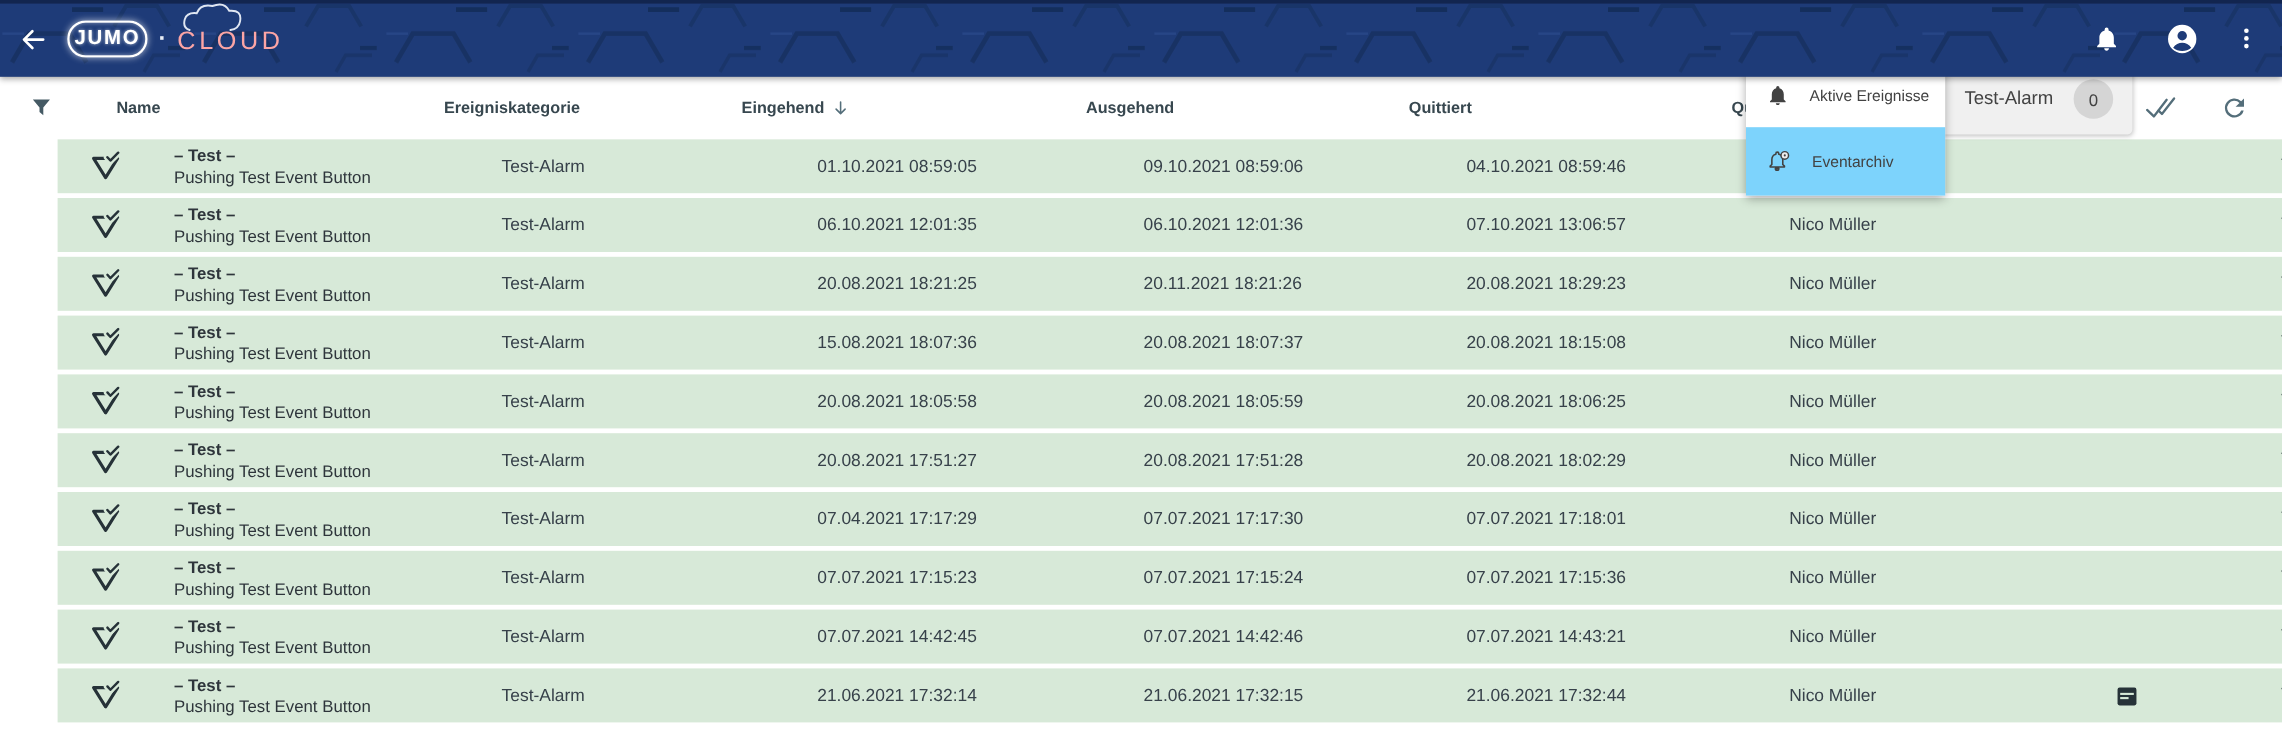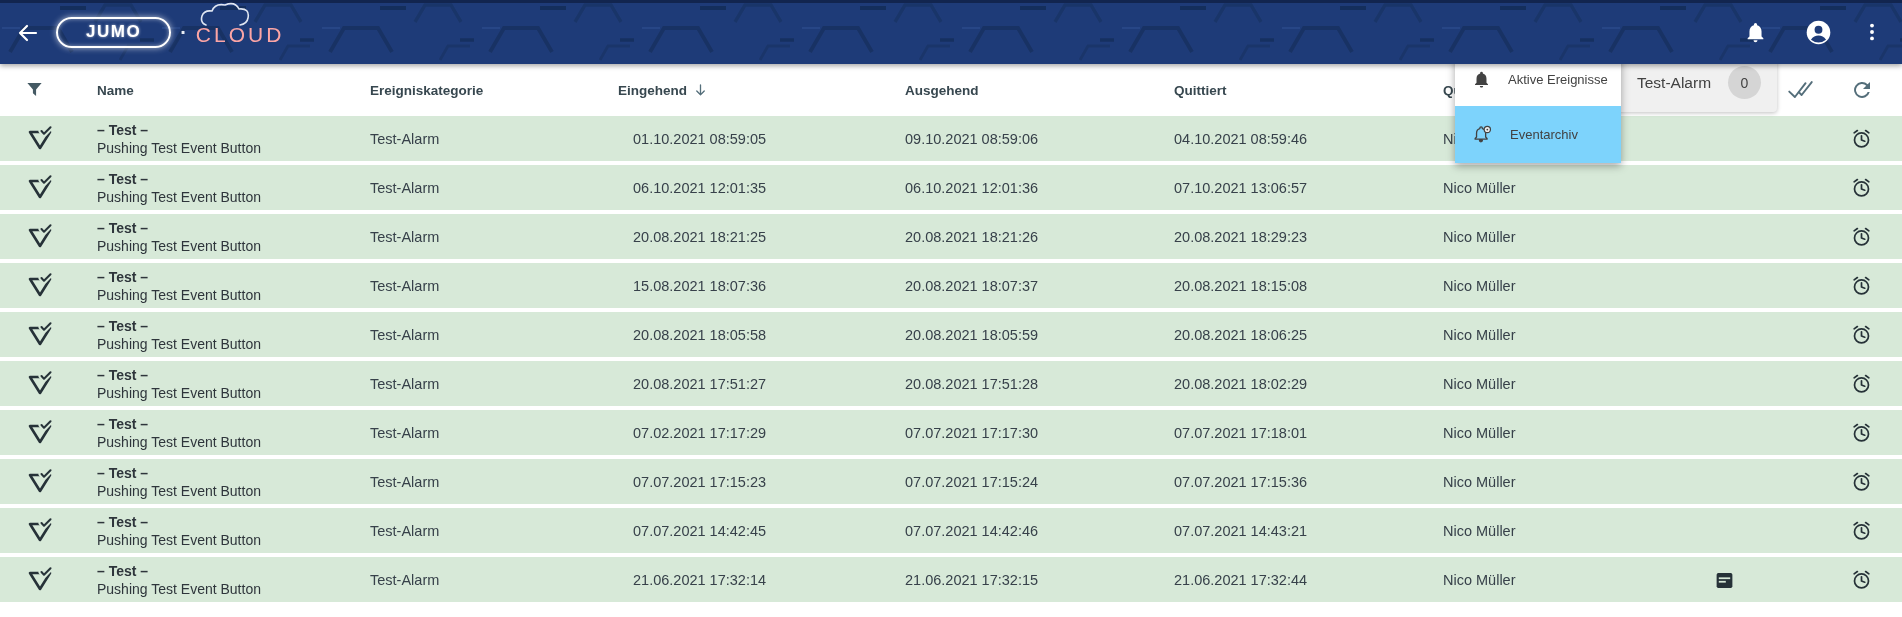--- a/index.html
+++ b/index.html
@@ -9,21 +9,21 @@
   
   .navbar { position:absolute; left:0; top:0; width:1902px; height:64px;
             background:#1e3b78; box-shadow:0 2px 5px rgba(0,0,0,.35); z-index:30; }
   .navbar svg.pattern { position:absolute; inset:0; }
   .nav-top-strip { position:absolute; left:0; top:0; width:100%; height:3px;
                    background:rgba(10,20,45,.55); }
   .back-btn { position:absolute; left:12px; top:17px; width:32px; height:32px;
               display:flex; align-items:center; justify-content:center; cursor:pointer; }
   .logo-wrap { position:absolute; left:56px; top:0; height:64px; display:flex;
                align-items:center; gap:9px; }
-  .jumo-badge { border:2.5px solid #fff; border-radius:16px; padding:3px 28px 4px;
+  .jumo-badge { border:2.5px solid #fff; border-radius:16px; padding:3px 4px 4px;
                 color:#fff; font-weight:bold; font-size:17px; letter-spacing:1.5px;
                 box-shadow:0 0 6px rgba(255,255,255,.65), inset 0 0 4px rgba(255,255,255,.5);
                 text-shadow:0 0 3px rgba(255,255,255,.7); }
   .logo-dot { color:#e8edf5; font-size:20px; font-weight:bold; }
   .cloud-word { position:relative; color:#fca5a5; font-size:21px; font-weight:300;
                 letter-spacing:3px; padding-top:6px; }
   .cloud-word svg { position:absolute; left:-4px; top:-16px; }
   .nav-icon-btn { width:44px; height:44px; display:flex; align-items:center;
                   justify-content:center; cursor:pointer; }
   .nav-icon-btn.bell   { position:absolute; right:125px; top:10px; }
@@ -36,21 +36,21 @@
   .thead .hlabel { position:absolute; top:50%; transform:translateY(-50%);
                    font-size:13.5px; font-weight:bold; color:#37474f; white-space:nowrap; }
   .funnel { position:absolute; left:25px; top:50%; transform:translateY(-50%); cursor:pointer; }
   .h-name{left:97px} .h-cat{left:370px} .h-in{left:618px; display:flex; align-items:center; gap:6px;}
   .h-out{left:905px} .h-ack{left:1174px} .h-by{left:1443px}
   .h-action { position:absolute; top:50%; transform:translateY(-50%); cursor:pointer;
               width:34px; height:34px; display:flex; align-items:center; justify-content:center; }
   .h-doneall{ left:1783px; } .h-refresh{ left:1845px; }
 
   
-  .rows { position:absolute; left:0; top:116px; width:1902px; z-index:1; }
+  .rows { position:absolute; left:0; top:116px; width:1902px; z-index:1;padding-left:48px; }
   .row { position:relative; width:1902px; height:45px; background:#d7e9d8;
          margin-bottom:4px; cursor:pointer; }
   .row .cell { position:absolute; top:50%; transform:translateY(-50%);
                font-size:14.5px; color:#37414a; white-space:nowrap; }
   .row .tri-icon { position:absolute; left:26px; top:50%; transform:translateY(-50%); }
   .name-block { position:absolute; left:97px; top:50%; transform:translateY(-50%);
                 line-height:18.5px; font-size:14px; color:#2e353b; }
   .name-title { font-weight:bold; }
   .c-cat{left:370px} .c-in{left:633px} .c-out{left:905px} .c-ack{left:1174px} .c-by{left:1443px}
   .row-cal   { position:absolute; left:1714px; top:50%; transform:translateY(-50%); cursor:pointer; }
@@ -211,21 +211,21 @@
         <path d="M4 6 L24 6 L14 22 Z" stroke="#263238" stroke-width="2.6" fill="none" stroke-linejoin="round"></path>
         <path d="M15.5 5 L18 7.8 L24.5 1.2" stroke="#d7e9d8" stroke-width="6" fill="none" stroke-linecap="round" stroke-linejoin="round"></path>
         <path d="M15.5 5 L18 7.8 L24.5 1.2" stroke="#263238" stroke-width="2" fill="none" stroke-linecap="round" stroke-linejoin="round"></path>
       </svg>
       <div class="name-block">
         <div class="name-title">– Test –</div>
         <div class="name-sub">Pushing Test Event Button</div>
       </div>
       <div class="cell c-cat">Test-Alarm</div>
       <div class="cell c-in">20.08.2021 18:21:25</div>
-      <div class="cell c-out">20.08.2021 18:21:26</div>
+      <div class="cell c-out">20.11.2021 18:21:26</div>
       <div class="cell c-ack">20.08.2021 18:29:23</div>
       <div class="cell c-by">Nico Müller</div>
 
       <svg class="row-clock" width="23" height="23" viewBox="0 0 24 24">
         <circle cx="12" cy="13" r="7.3" stroke="#263238" stroke-width="1.8" fill="none"></circle>
         <path d="M12 13 L12 8.6 M12 13 L15.4 14.3" stroke="#263238" stroke-width="1.8" fill="none" stroke-linecap="round"></path>
         <path d="M4.3 5.6 L7.7 3.2 M19.7 5.6 L16.3 3.2" stroke="#263238" stroke-width="1.8" fill="none" stroke-linecap="round"></path>
       </svg>
     </div>
     <div class="row">
@@ -298,21 +298,21 @@
       <svg class="tri-icon" width="28" height="26" viewBox="0 0 28 26">
         <path d="M4 6 L24 6 L14 22 Z" stroke="#263238" stroke-width="2.6" fill="none" stroke-linejoin="round"></path>
         <path d="M15.5 5 L18 7.8 L24.5 1.2" stroke="#d7e9d8" stroke-width="6" fill="none" stroke-linecap="round" stroke-linejoin="round"></path>
         <path d="M15.5 5 L18 7.8 L24.5 1.2" stroke="#263238" stroke-width="2" fill="none" stroke-linecap="round" stroke-linejoin="round"></path>
       </svg>
       <div class="name-block">
         <div class="name-title">– Test –</div>
         <div class="name-sub">Pushing Test Event Button</div>
       </div>
       <div class="cell c-cat">Test-Alarm</div>
-      <div class="cell c-in">07.02.2021 17:17:29</div>
+      <div class="cell c-in">07.04.2021 17:17:29</div>
       <div class="cell c-out">07.07.2021 17:17:30</div>
       <div class="cell c-ack">07.07.2021 17:18:01</div>
       <div class="cell c-by">Nico Müller</div>
 
       <svg class="row-clock" width="23" height="23" viewBox="0 0 24 24">
         <circle cx="12" cy="13" r="7.3" stroke="#263238" stroke-width="1.8" fill="none"></circle>
         <path d="M12 13 L12 8.6 M12 13 L15.4 14.3" stroke="#263238" stroke-width="1.8" fill="none" stroke-linecap="round"></path>
         <path d="M4.3 5.6 L7.7 3.2 M19.7 5.6 L16.3 3.2" stroke="#263238" stroke-width="1.8" fill="none" stroke-linecap="round"></path>
       </svg>
     </div>

